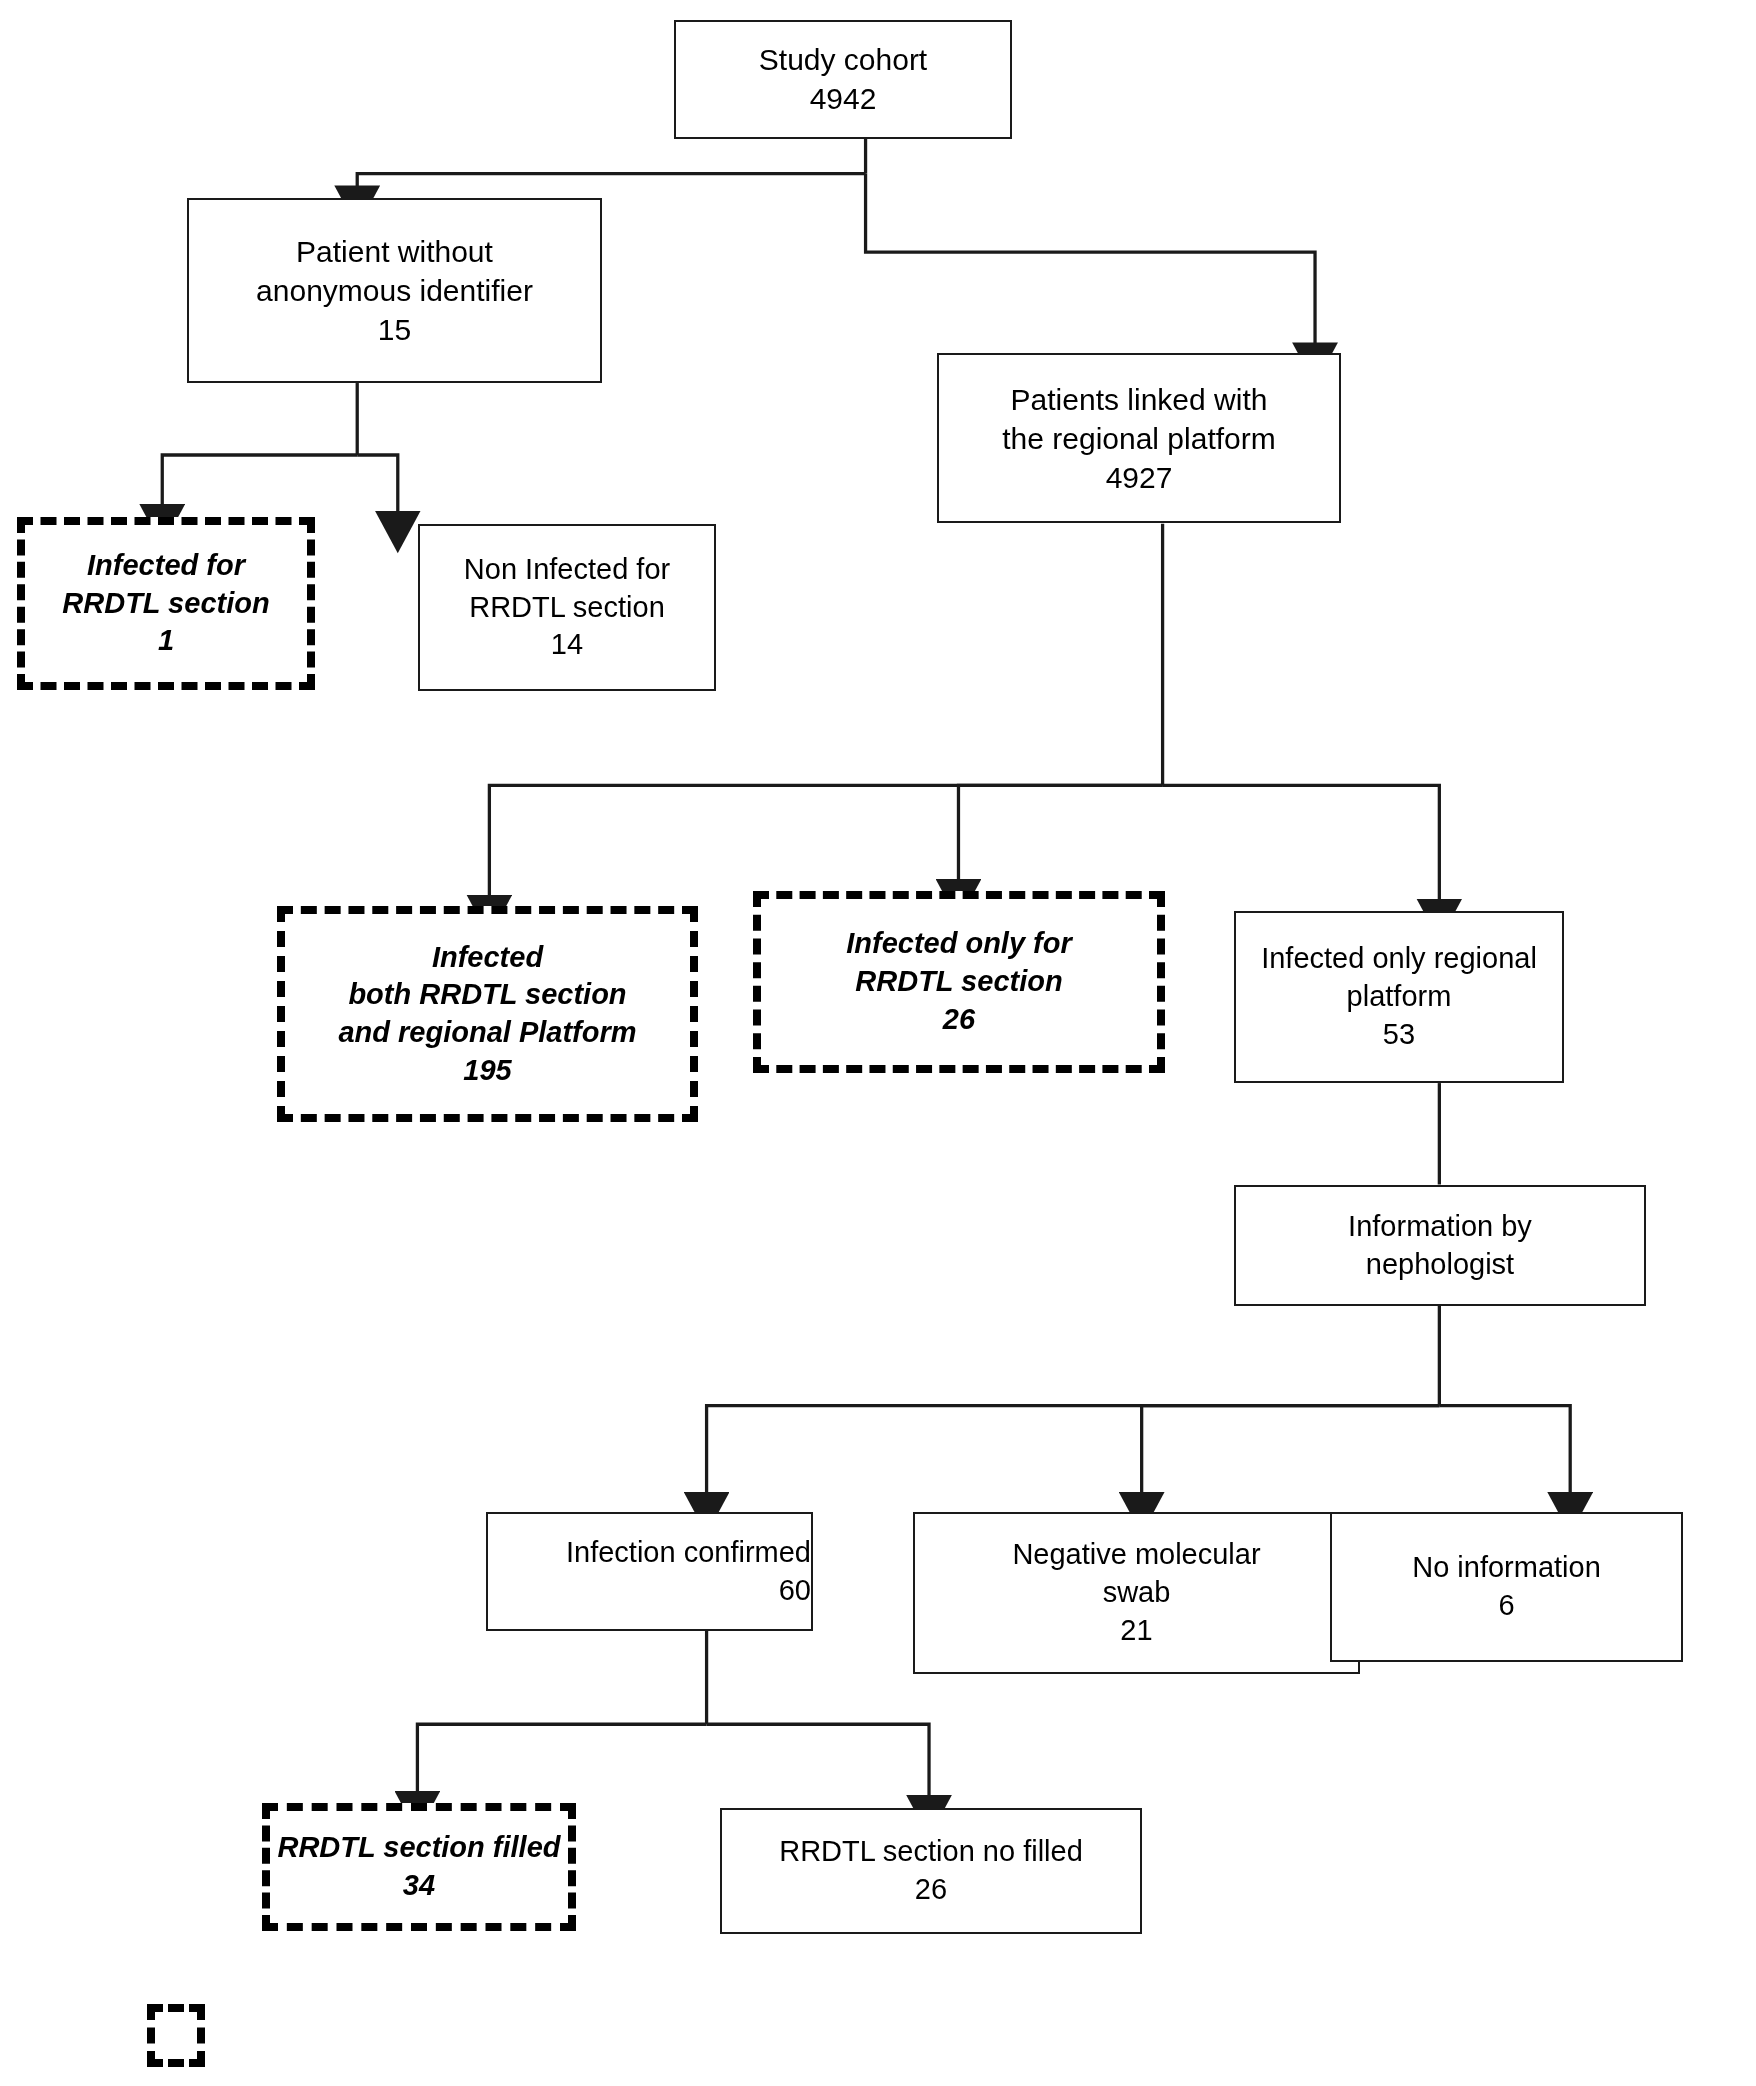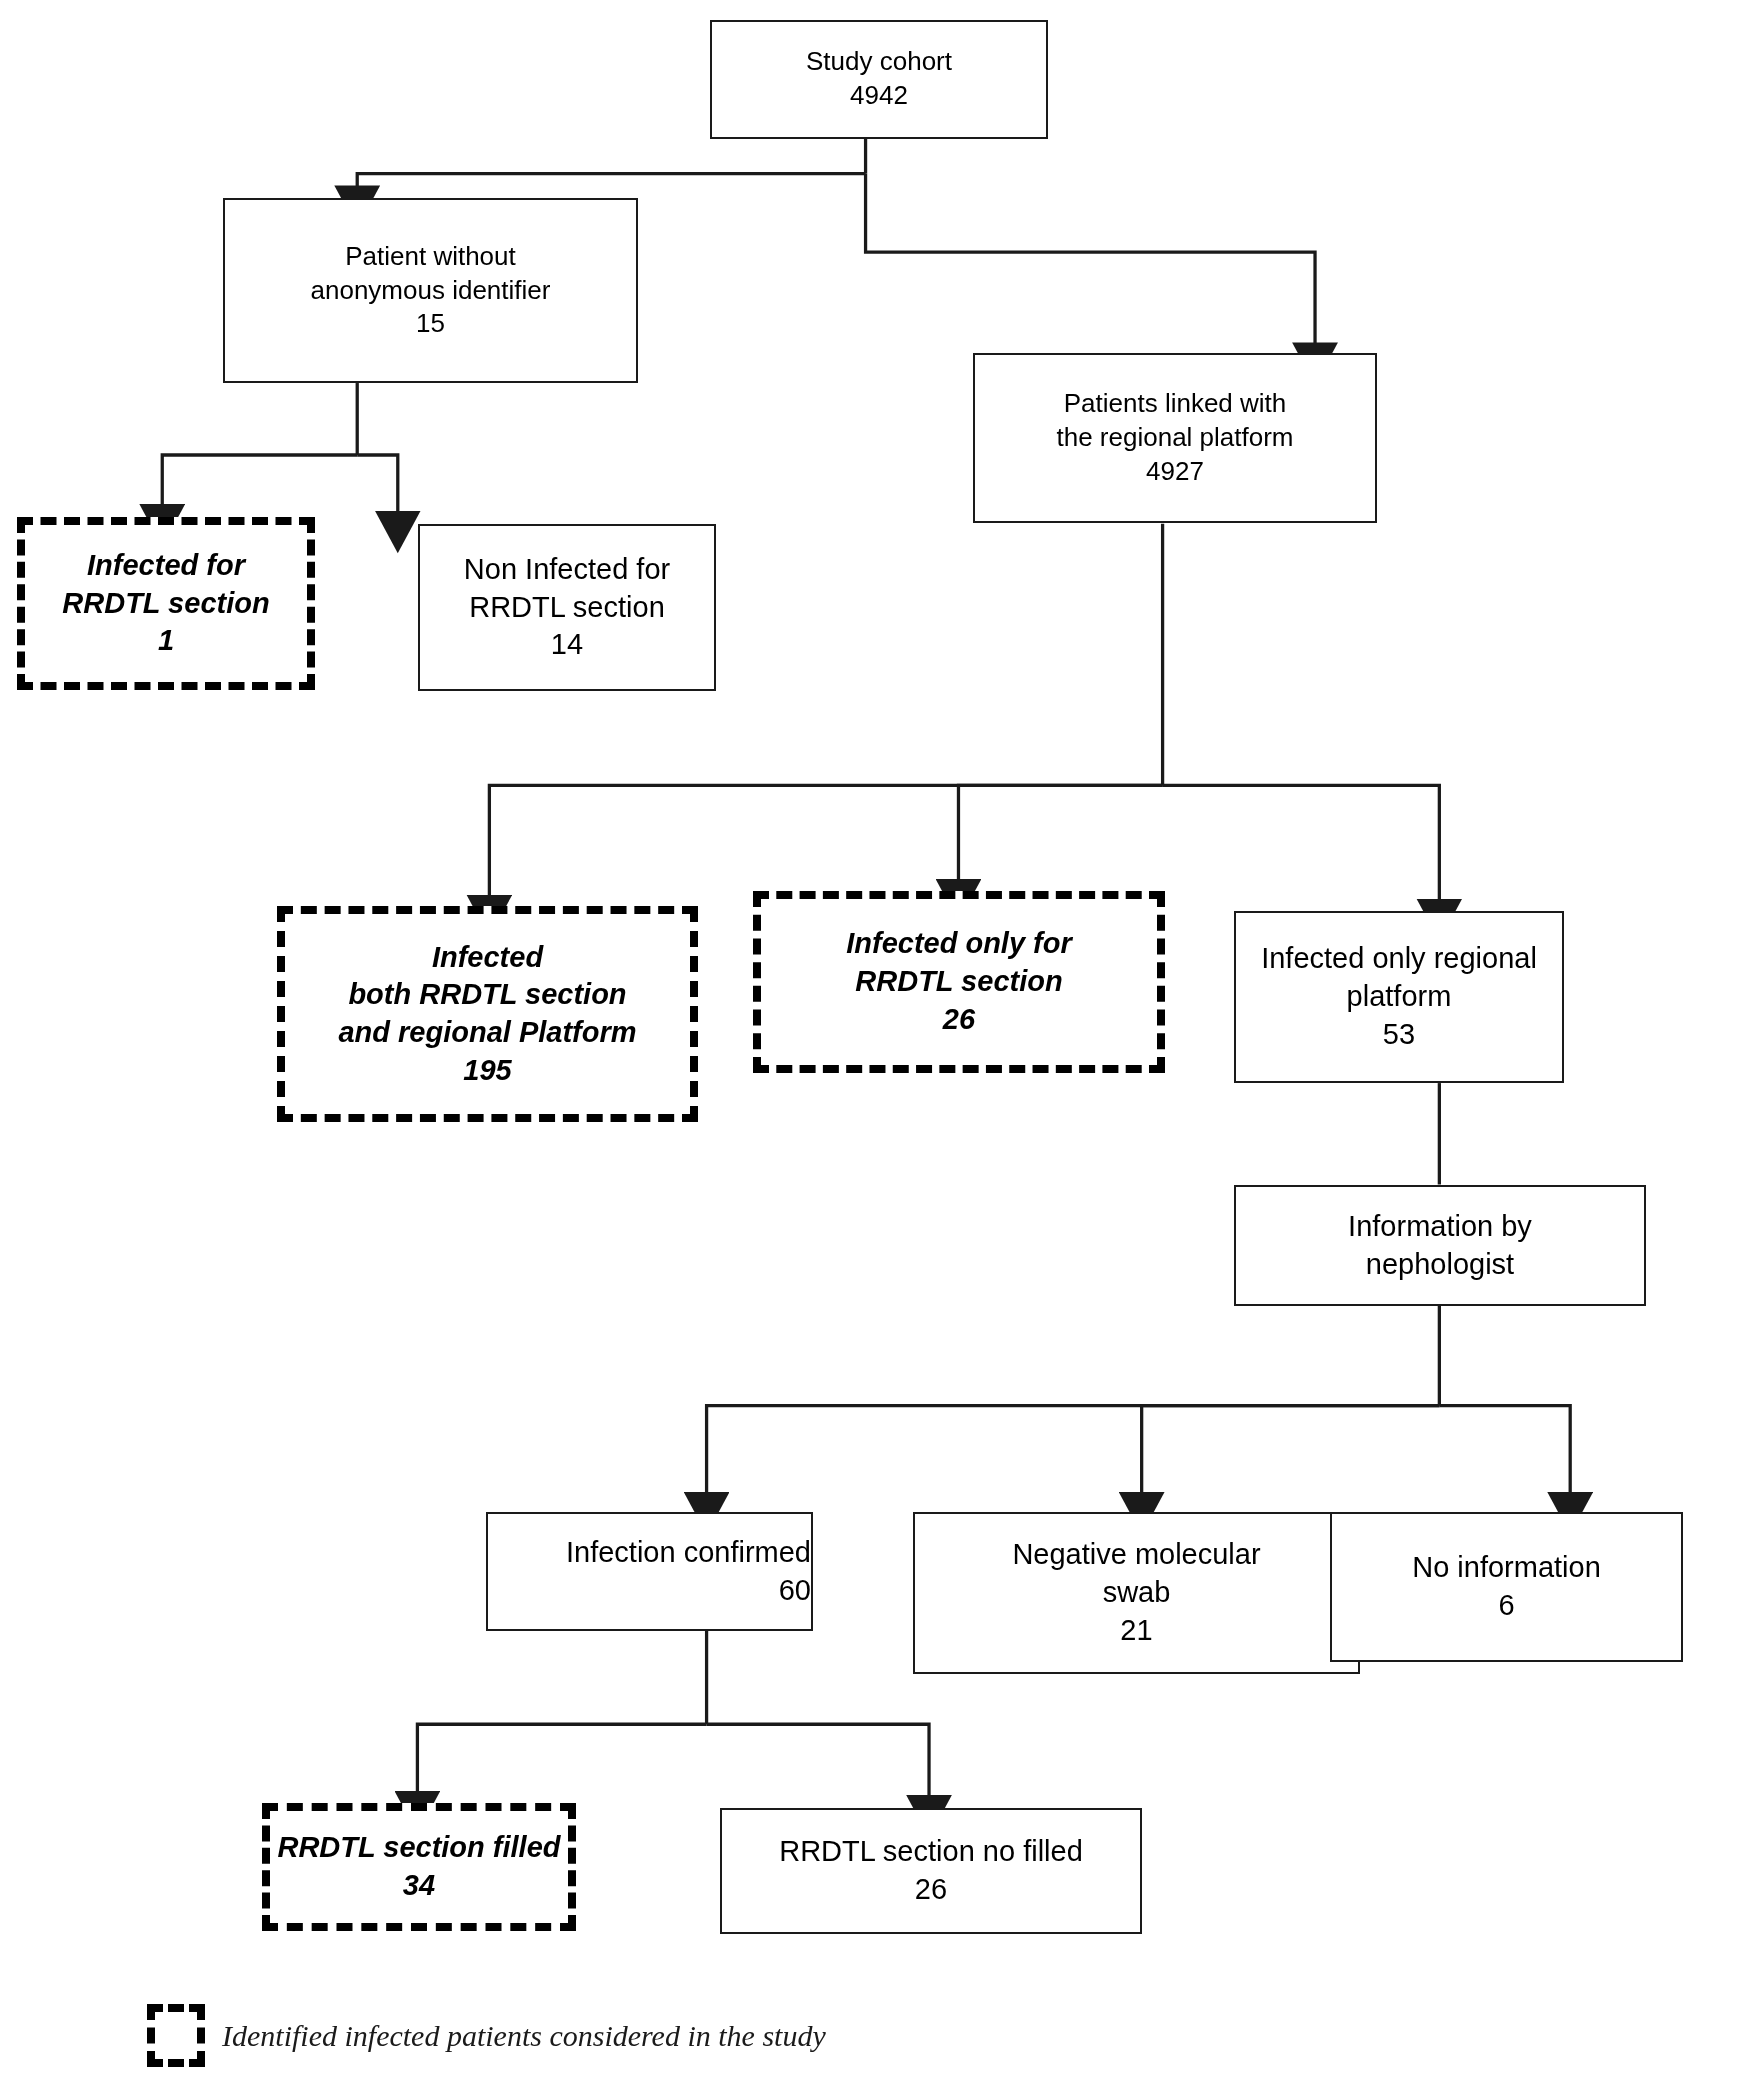--- a/index.html
+++ b/index.html
@@ -41,21 +41,21 @@
   }
   .node.dashed {
     border: 8.5px dashed #000000;
     font-style: italic;
     font-weight: bold;
   }
   .node .line {
     display: block;
     white-space: nowrap;
   }
-  .fs-lg { font-size: 26px; margin-left: 36px; }
+  .fs-lg { font-size: 30px; }
   .fs-md { font-size: 29px; }
   .legend {
     position: absolute;
     display: flex;
     align-items: center;
   }
   .legend-swatch {
     box-sizing: border-box;
     width: 58px;
     height: 63px;
@@ -184,17 +184,16 @@
     <span class="line">34</span>
   </div>
 
   <div class="node solid fs-md" style="left:720px; top:1808px; width:422px; height:126px;">
     <span class="line">RRDTL section no filled</span>
     <span class="line">26</span>
   </div>
 
   <div class="legend" style="left:147px; top:2004px;">
     <div class="legend-swatch"></div>
-    <div class="legend-text">Identified infected patients considered in the study</div>
   </div>
 
 </div>
 
 
 </body></html>

